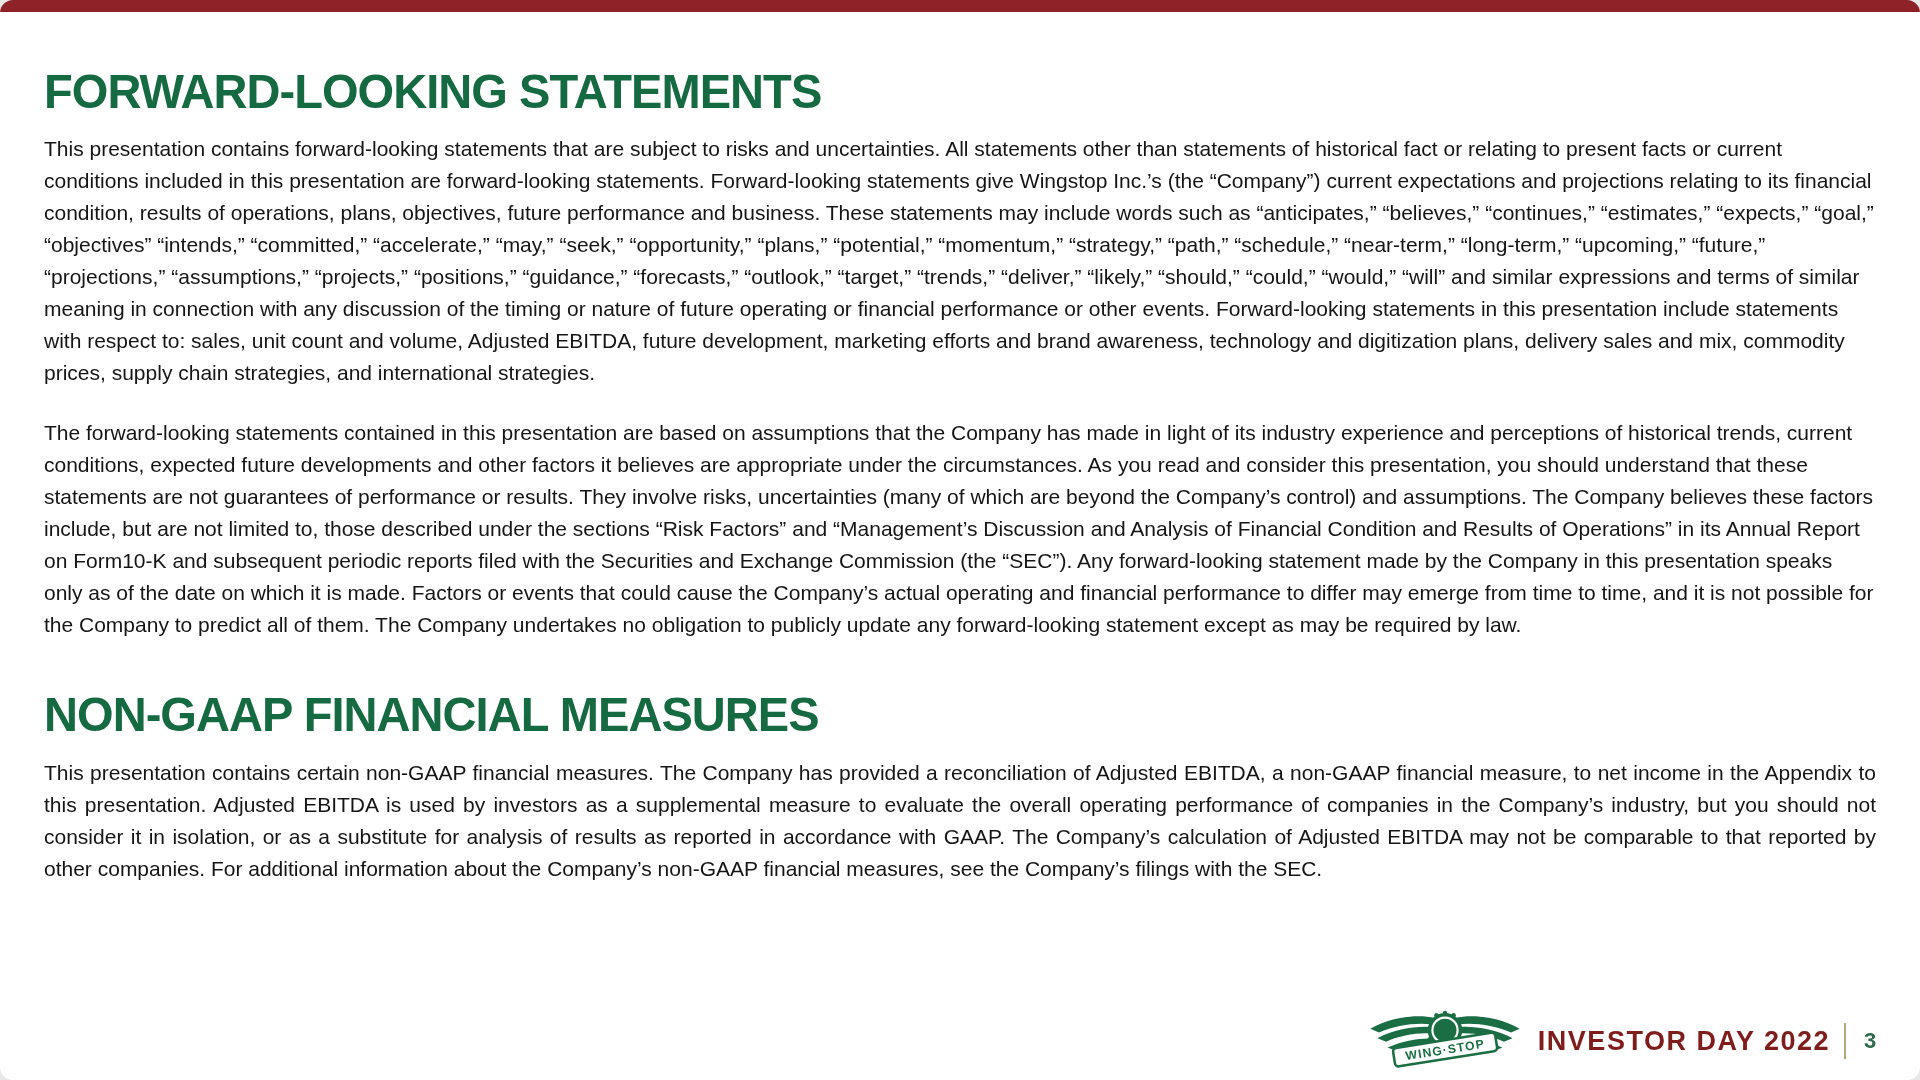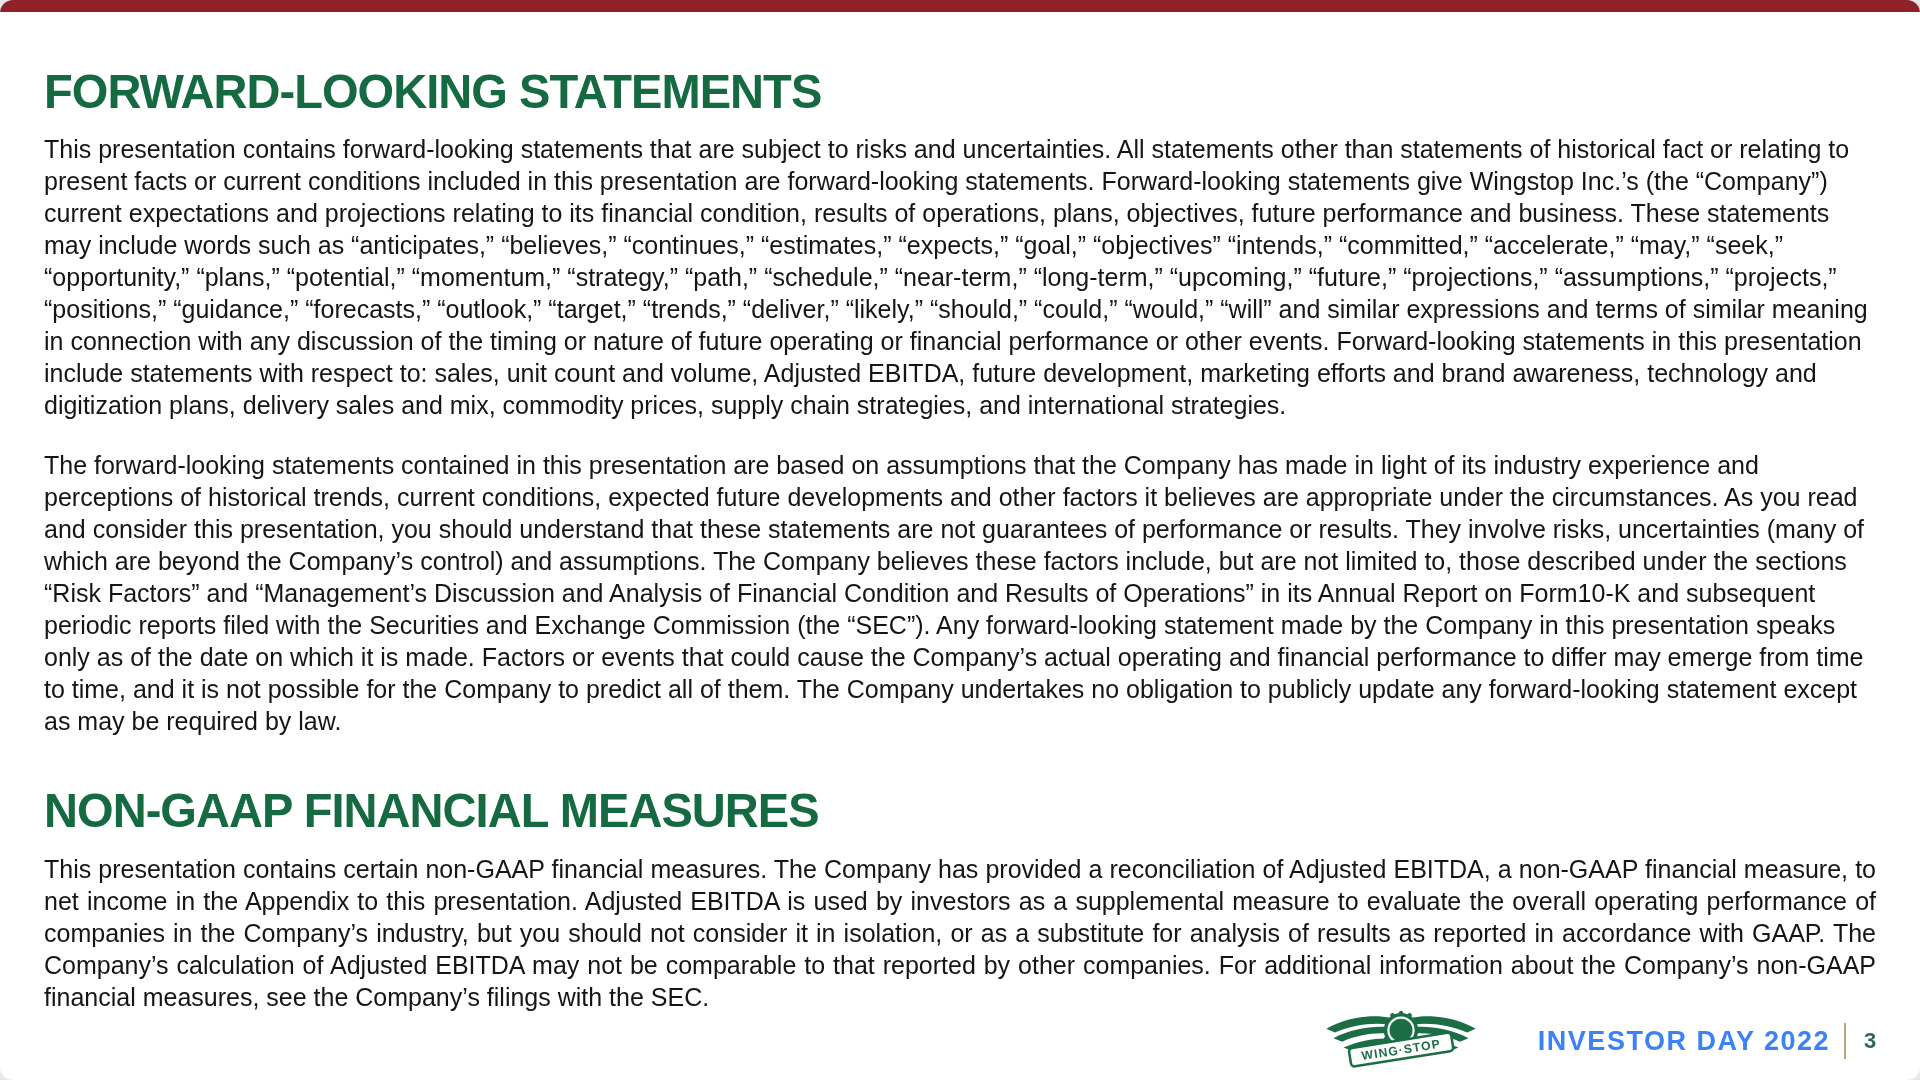--- a/index.html
+++ b/index.html
@@ -38,21 +38,21 @@
     letter-spacing: -1px;
     line-height: 1.05;
     margin: 14px 0 16px 0;
     transform: scaleX(0.96);
     transform-origin: left center;
     white-space: nowrap;
   }
 
   p.body-text {
     color: #151515;
-    font-size: 25px;
+    font-size: 21px;
     line-height: 32px;
     margin: 0 0 28px 0;
     text-align: left;
   }
 
   p.body-text.justified {
     text-align: justify;
   }
 
   .spacer-between-sections { height: 6px; }
@@ -62,26 +62,25 @@
     right: 40px;
     bottom: 6px;
     display: flex;
     align-items: center;
     gap: 14px;
   }
 
   .footer .logo { display: block; }
 
   .footer .event-label {
-    color: #3b82f6;
+    color: #7f1d1d;
     font-size: 27px;
     font-weight: 600;
     letter-spacing: 1.5px;
     white-space: nowrap;
-    margin-left: 44px;
   }
 
   .footer .divider {
     width: 2px;
     height: 36px;
     background: #B5A878;
   }
 
   .footer .page-number {
     color: #2E6B4A;

